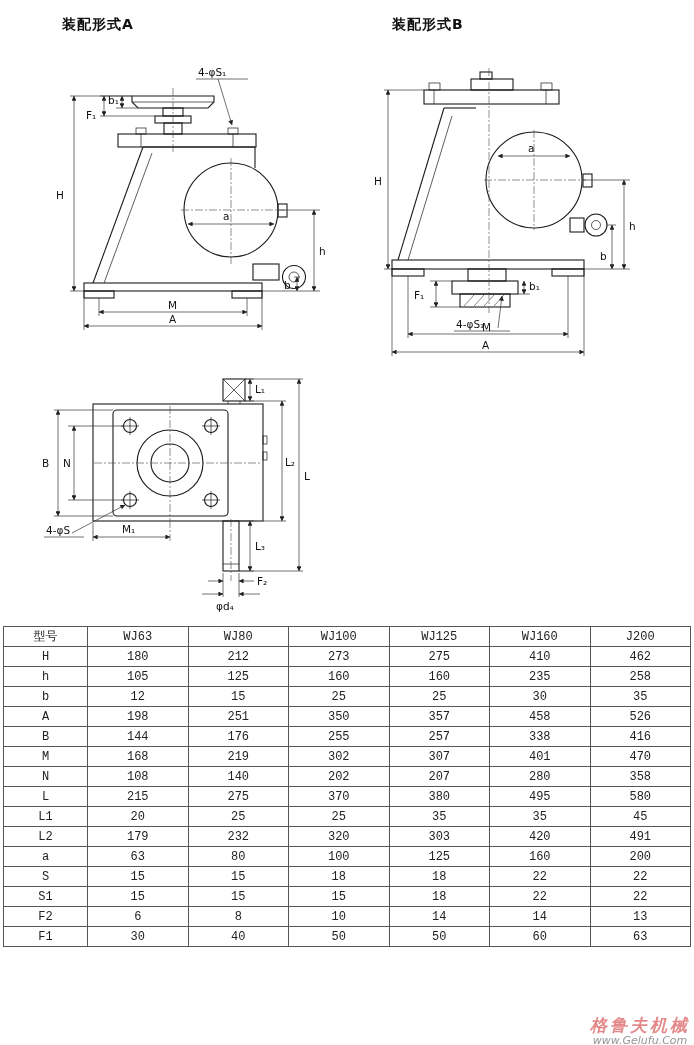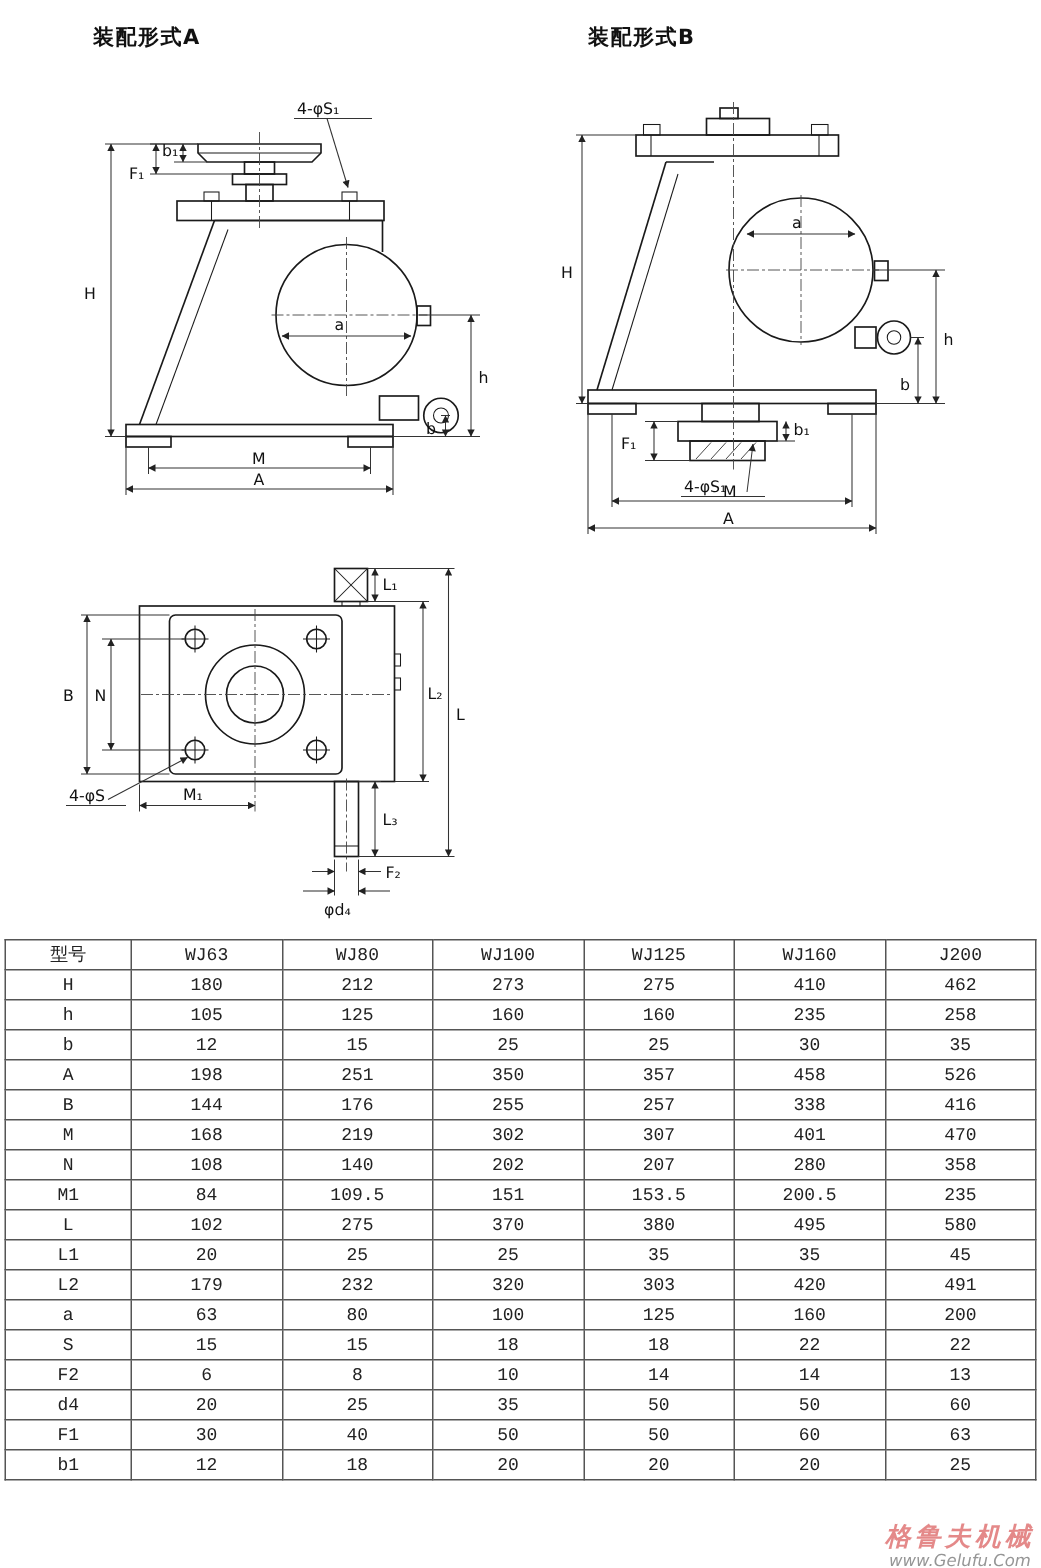--- a/index.html
+++ b/index.html
@@ -392,31 +392,22 @@
           <tr>
             <td>N</td>
             <td>108</td>
             <td>140</td>
             <td>202</td>
             <td>207</td>
             <td>280</td>
             <td>358</td>
           </tr>
           <tr>
-            <td>M1</td>
-            <td>84</td>
-            <td>109.5</td>
-            <td>151</td>
-            <td>153.5</td>
-            <td>200.5</td>
-            <td>235</td>
-          </tr>
-          <tr>
             <td>L</td>
-            <td>102</td>
+            <td>215</td>
             <td>275</td>
             <td>370</td>
             <td>380</td>
             <td>495</td>
             <td>580</td>
           </tr>
           <tr>
             <td>L1</td>
             <td>20</td>
             <td>25</td>
@@ -446,55 +437,46 @@
           <tr>
             <td>S</td>
             <td>15</td>
             <td>15</td>
             <td>18</td>
             <td>18</td>
             <td>22</td>
             <td>22</td>
           </tr>
           <tr>
+            <td>S1</td>
+            <td>15</td>
+            <td>15</td>
+            <td>15</td>
+            <td>18</td>
+            <td>22</td>
+            <td>22</td>
+          </tr>
+          <tr>
             <td>F2</td>
             <td>6</td>
             <td>8</td>
             <td>10</td>
             <td>14</td>
             <td>14</td>
             <td>13</td>
           </tr>
           <tr>
-            <td>d4</td>
-            <td>20</td>
-            <td>25</td>
-            <td>35</td>
-            <td>50</td>
-            <td>50</td>
-            <td>60</td>
-          </tr>
-          <tr>
             <td>F1</td>
             <td>30</td>
             <td>40</td>
             <td>50</td>
             <td>50</td>
             <td>60</td>
             <td>63</td>
           </tr>
-          <tr>
-            <td>b1</td>
-            <td>12</td>
-            <td>18</td>
-            <td>20</td>
-            <td>20</td>
-            <td>20</td>
-            <td>25</td>
-          </tr>
         </tbody>
     </table>
   </div>
 
   <div class="wm">
     <div class="wm-brand">格鲁夫机械</div>
     <div class="wm-url">www.Gelufu.Com</div>
   </div>
 
 </div>

